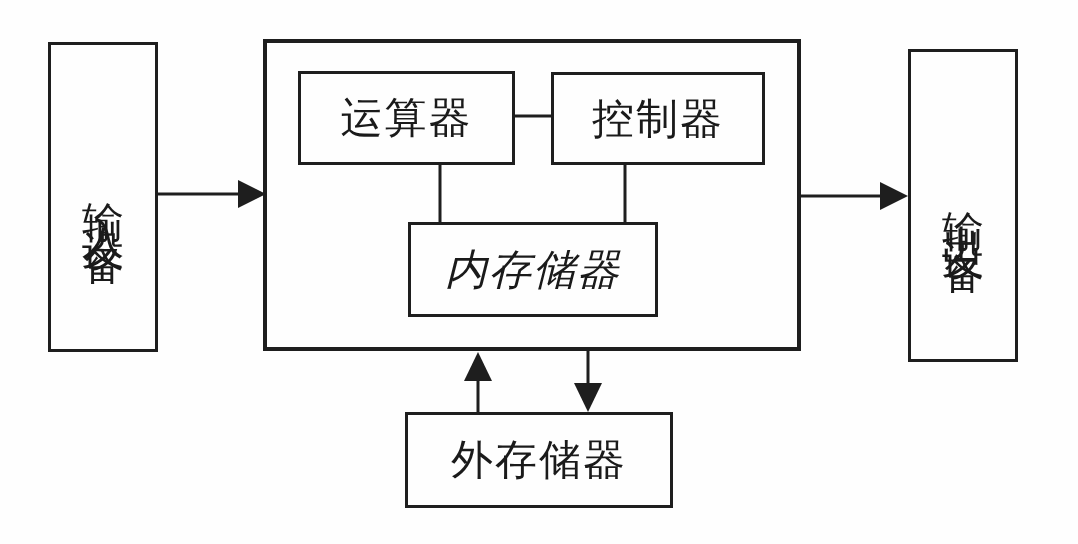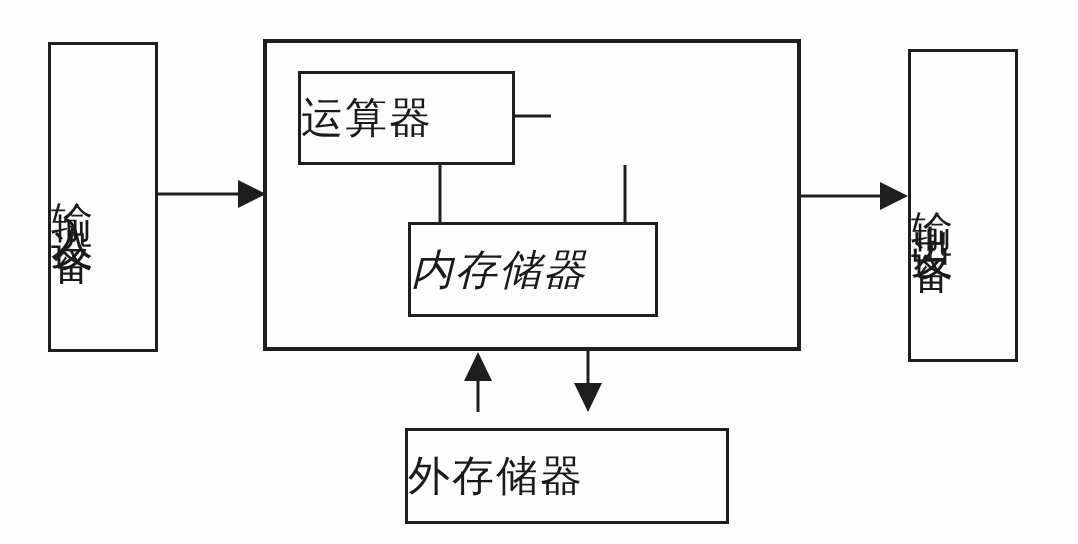--- a/index.html
+++ b/index.html
@@ -24,20 +24,21 @@
     height: 544px;
     z-index: 2;
   }
   .box {
     position: absolute;
     background: #fefefe;
     border: 3px solid #1e1e1e;
     box-sizing: border-box;
     display: flex;
     align-items: center;
+    justify-content: center;
   }
   .box-main {
     border-width: 4px;
     z-index: 1;
   }
   .box-unit {
     z-index: 3;
   }
   .label-h {
     font-size: 42px;
@@ -51,21 +52,21 @@
     writing-mode: vertical-lr;
     text-orientation: upright;
     letter-spacing: 0.34em;
   }
   
   .pos-input  { left: 48px;  top: 42px;  width: 110px; height: 310px; }
   .pos-main   { left: 263px; top: 39px;  width: 538px; height: 312px; }
   .pos-alu    { left: 298px; top: 71px;  width: 217px; height: 94px;  }
   .pos-cu     { left: 551px; top: 72px;  width: 214px; height: 93px;  }
   .pos-mem    { left: 408px; top: 222px; width: 250px; height: 95px; font-style: italic;  }
-  .pos-ext    { left: 405px; top: 428px; width: 324px; height: 96px;  }
+  .pos-ext    { left: 405px; top: 412px; width: 268px; height: 96px;  }
   .pos-output { left: 908px; top: 49px;  width: 110px; height: 313px; }
 </style>
 </head>
 <body>
 
 <div class="canvas">
 
   <div class="box box-main pos-main"></div>
 
   <svg class="connectors" viewBox="0 0 1078 544">
@@ -98,20 +99,23 @@
   </svg>
 
   <div class="box box-unit pos-input">
     <span class="label-v">输入设备</span>
   </div>
 
   <div class="box box-unit pos-alu">
     <span class="label-h">运算器</span>
   </div>
 
+  <div class="box box-unit pos-cu">
+    <span class="label-h">控制器</span>
+  </div>
 
   <div class="box box-unit pos-mem">
     <span class="label-h">内存储器</span>
   </div>
 
   <div class="box box-unit pos-ext">
     <span class="label-h">外存储器</span>
   </div>
 
   <div class="box box-unit pos-output">

